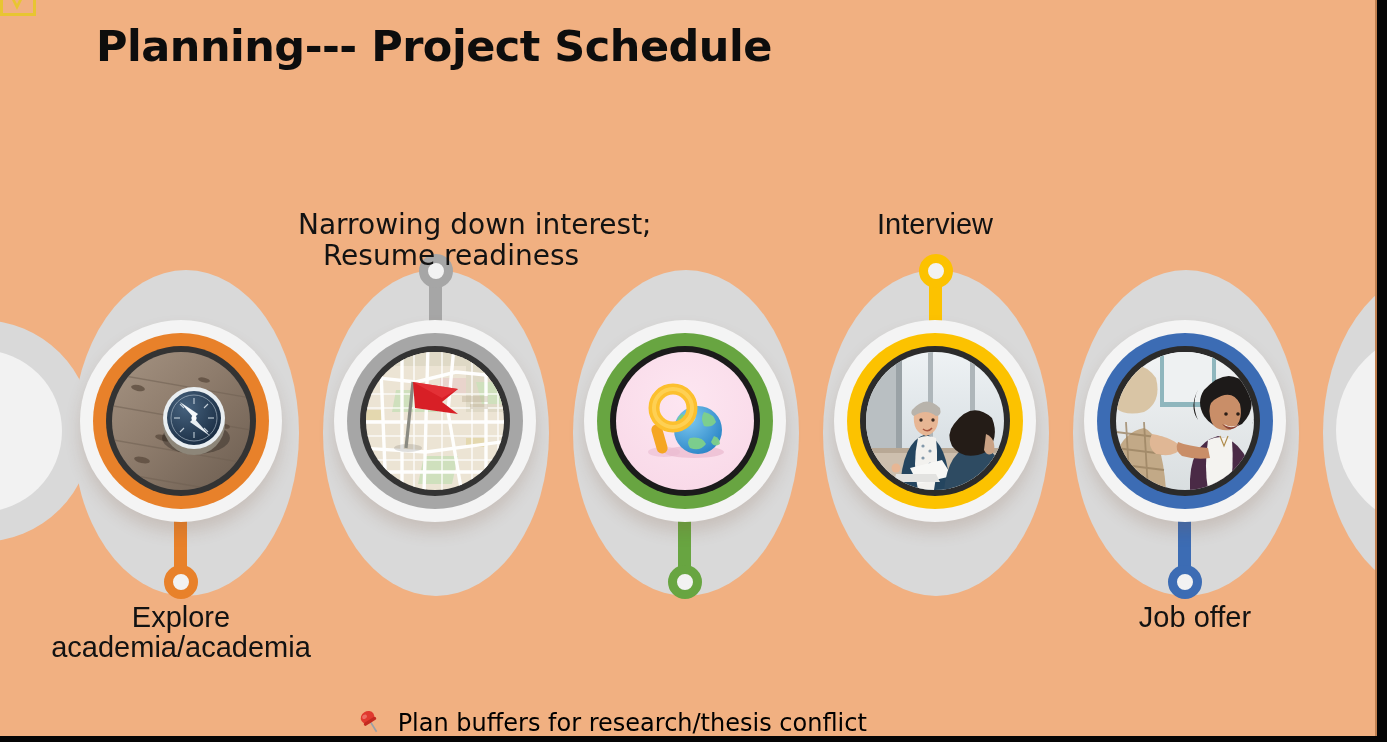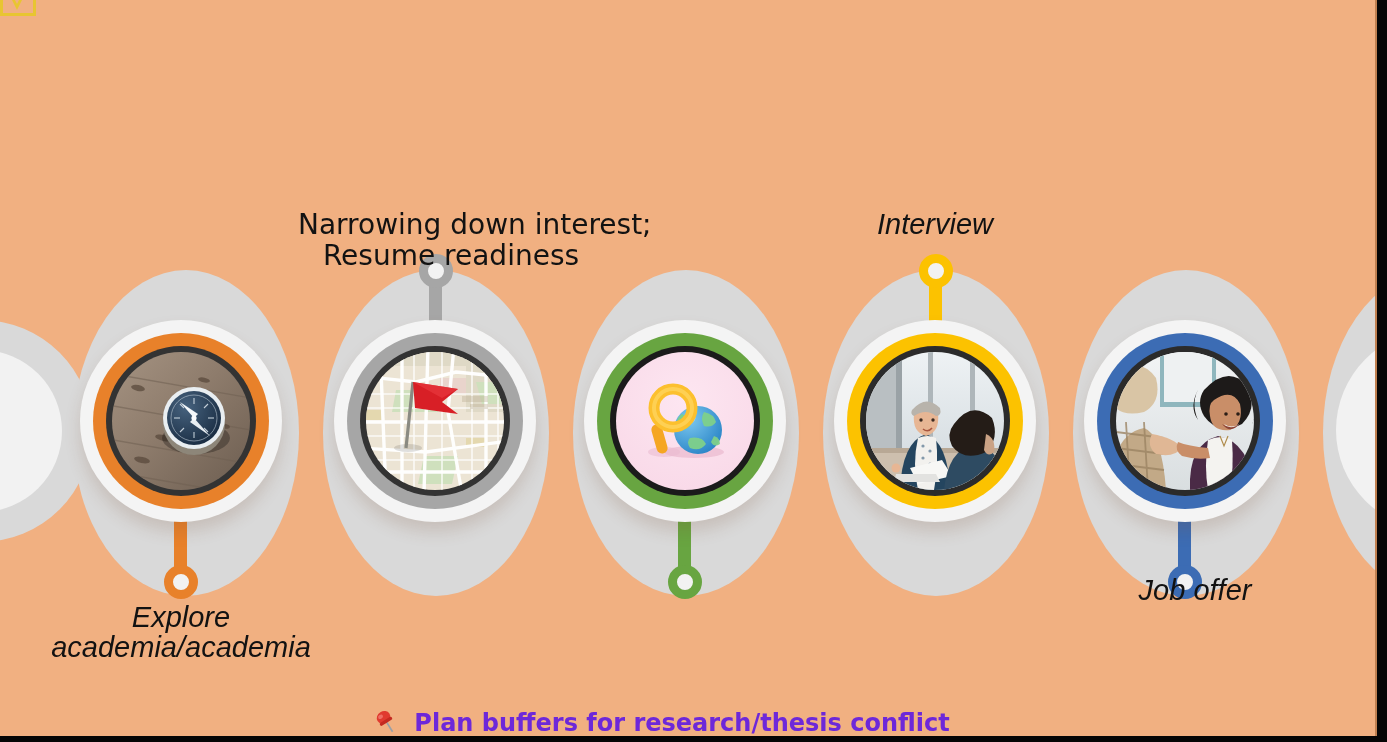--- a/index.html
+++ b/index.html
@@ -125,32 +125,30 @@
     line-height: 1.03;
     white-space: pre;
   }
   .label.dj {
     font-family: "DejaVu Sans", sans-serif;
     font-size: 28px;
   }
   .label.lib {
     font-family: "Liberation Sans", sans-serif;
     font-size: 29px;
-    font-style: italic;
   }
 
   
   #footnote {
     position: absolute;
-    left: 374px; top: 708px;
+    left: 358px; top: 708px;
     font-family: "DejaVu Sans", sans-serif;
     font-size: 24px;
-    color: #6d28d9;
+    color: #000000;
     white-space: nowrap;
-    font-weight: bold;
   }
   #pin-icon { display: inline-block; vertical-align: -3px; margin-right: 6px; }
 
   
   .art { position: absolute; inset: 0; }
 </style>
 </head>
 <body>
 
 <div id="slide">
@@ -424,22 +422,23 @@
           <path d="M84 34 q-10 16 -2 34 q-10 -14 2 -34z" fill="#1d1a19"></path>
           <path d="M134 40 q10 14 2 32 q8 -16 -2 -32z" fill="#1d1a19"></path>
           <path d="M92 92 q14 6 22 0 l-2 14 q-10 4 -18 0z" fill="#f4f3f0"></path>
           <path d="M104 84 l4 10 l4 -10" stroke="#b08d4e" stroke-width="1.2" fill="none"></path>
 
           <path d="M92 96 q-20 -2 -30 -6 q-4 8 4 14 q14 4 28 2z" fill="#c98e68"></path>
         </g>
       </svg>
     </div>
   </div>
-  <div class="label lib" style="left:1084px; top:576px; width:222px;">Job offer</div>
-
+  <div class="label lib" style="left:1084px; top:603px; width:222px;">Job offer</div>
+
+  <div id="title">Planning--- Project Schedule</div>
 
   <div id="footnote">
     <span id="pin-icon">
       <svg width="26" height="26" viewBox="0 0 26 26">
         <g transform="rotate(-32 13 13)">
           <rect x="11.2" y="12" width="1.7" height="13" fill="#9aa0a6"></rect>
           <ellipse cx="12" cy="8" rx="7" ry="6" fill="#e03a2f"></ellipse>
           <ellipse cx="9.8" cy="6" rx="2.6" ry="2" fill="#f0786c" opacity="0.85"></ellipse>
           <rect x="5" y="11" width="14" height="3.4" rx="1.6" fill="#c42a20"></rect>
         </g>

